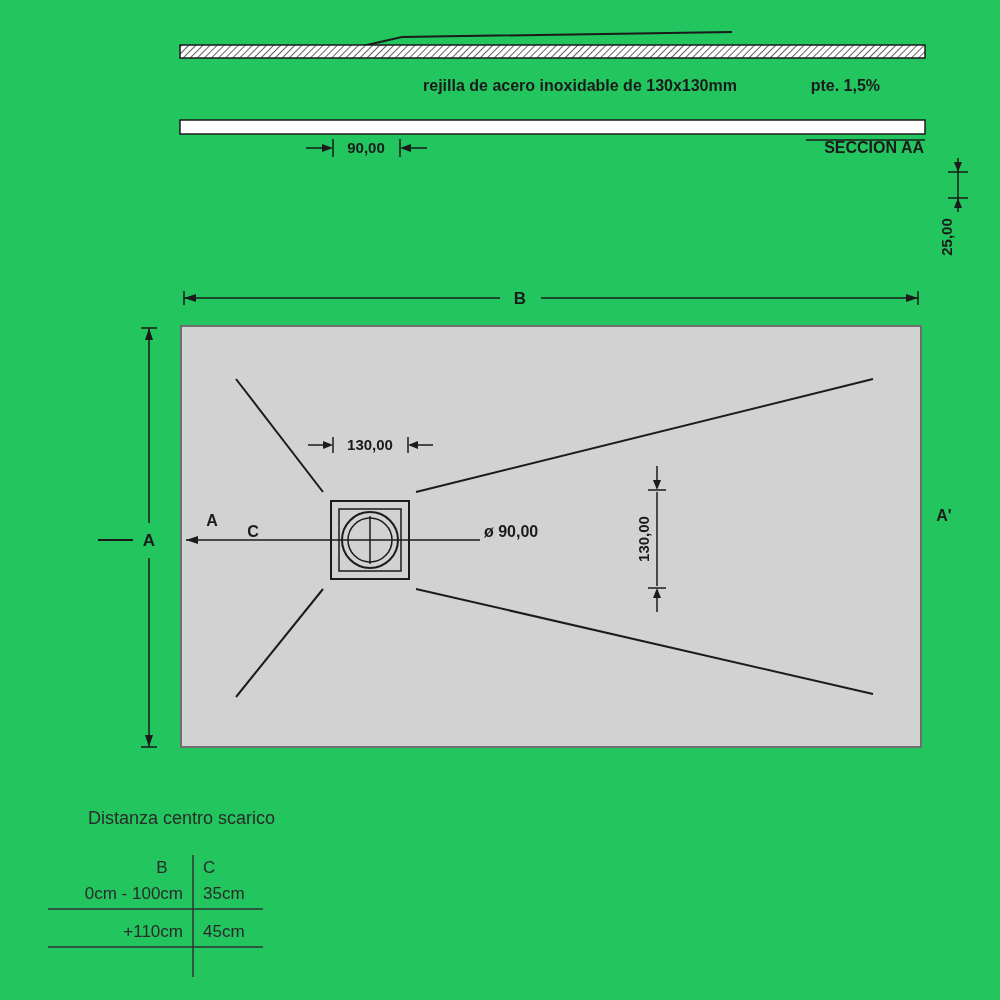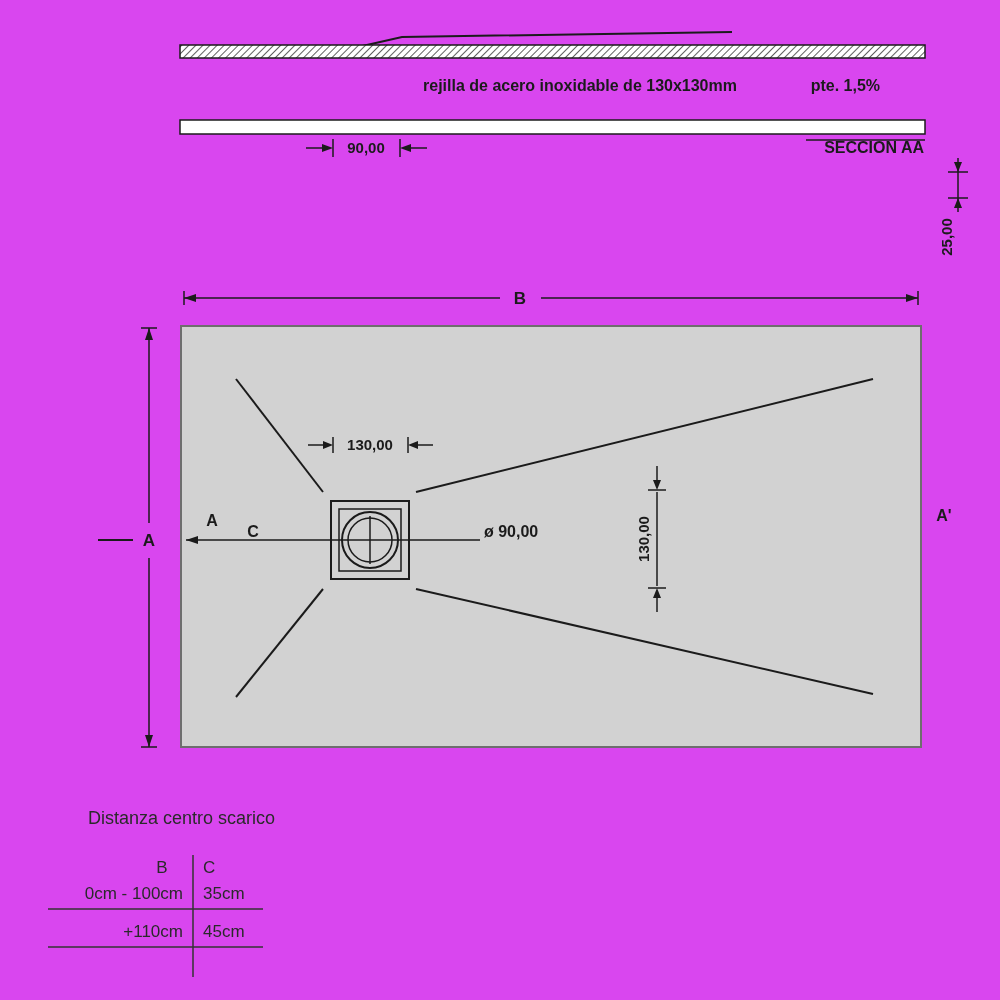--- a/index.html
+++ b/index.html
@@ -1,20 +1,20 @@
 <!DOCTYPE html>
 <html><head>
 <meta charset="utf-8">
 <style>
   html, body { margin: 0; padding: 0; background: #ffffff; }
   .page {
     position: relative;
     width: 1000px;
     height: 1000px;
-    background: #d946ef;
+    background: #22c55e;
     font-family: "Liberation Sans", sans-serif;
     overflow: hidden;
   }
   svg text { font-family: "Liberation Sans", sans-serif; fill: #1b1b1b; }
   text.dim      { font-weight: 700; font-size: 15px; }
   text.dim-lg   { font-weight: 700; font-size: 17px; }
   text.note     { font-weight: 700; font-size: 16px; }
   text.tbl      { font-weight: 400; font-size: 17px; fill: #2a2a2a; }
   text.tbl-title{ font-weight: 400; font-size: 18px; fill: #2a2a2a; }
 </style>

